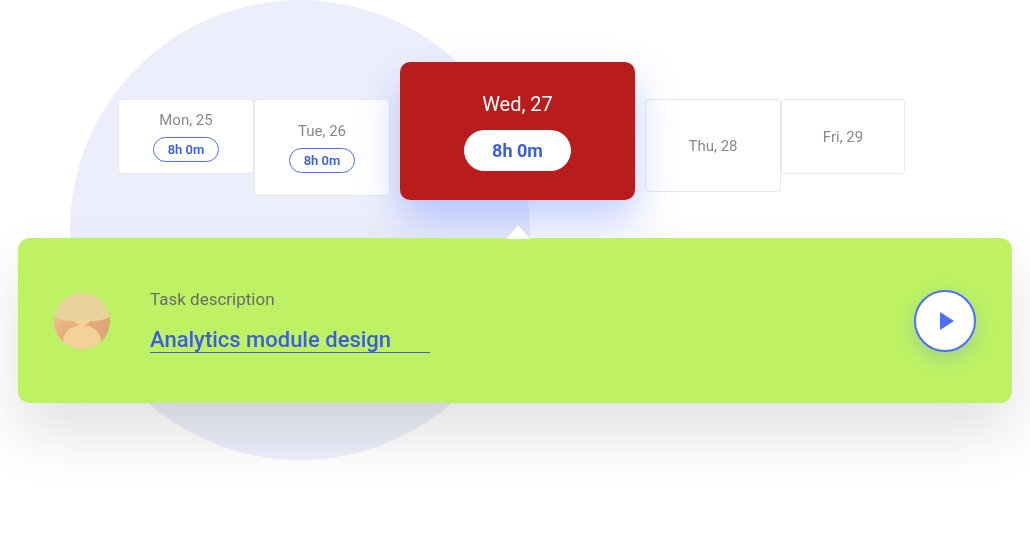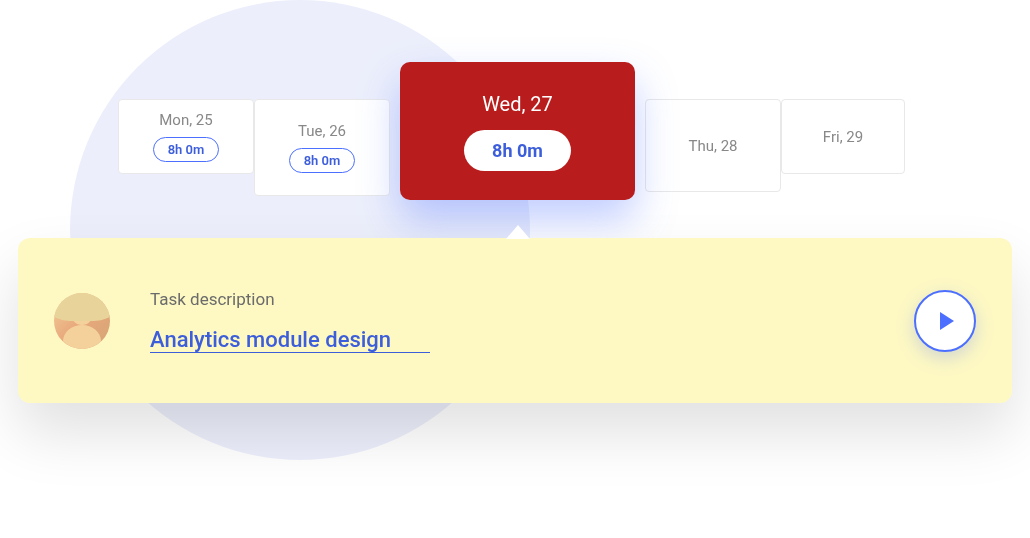--- a/index.html
+++ b/index.html
@@ -117,21 +117,21 @@
       border-right: 12px solid transparent;
       border-bottom: 14px solid #fff;
       z-index: 5;
     }
     .task-card {
       position: absolute;
       left: 18px;
       top: 238px;
       width: 994px;
       height: 165px;
-      background: #fef9c3;
+      background: #bef264;
       border-radius: 12px;
       box-shadow: 0 30px 60px rgba(0, 0, 0, 0.12);
       display: flex;
       align-items: center;
       padding: 0 36px;
     }
     .avatar {
       width: 56px;
       height: 56px;
       border-radius: 50%;

